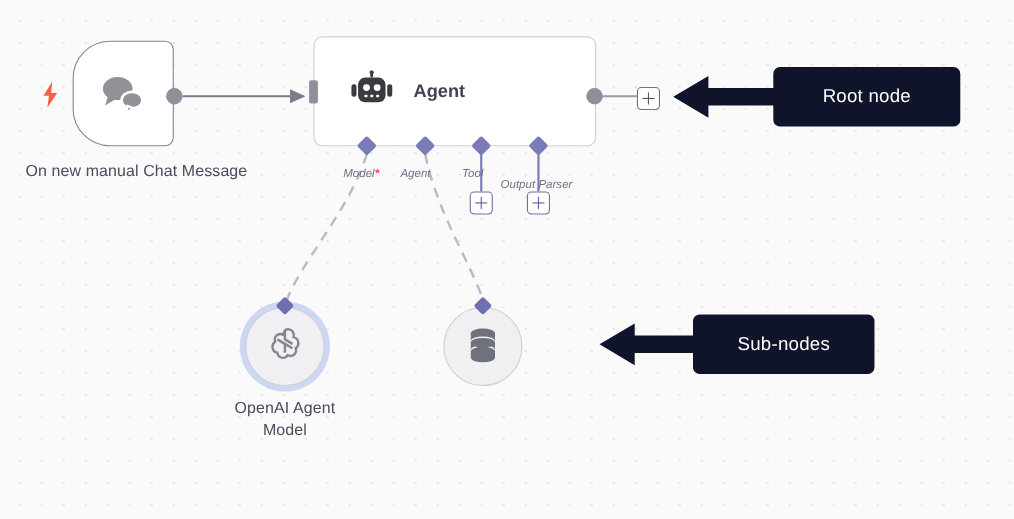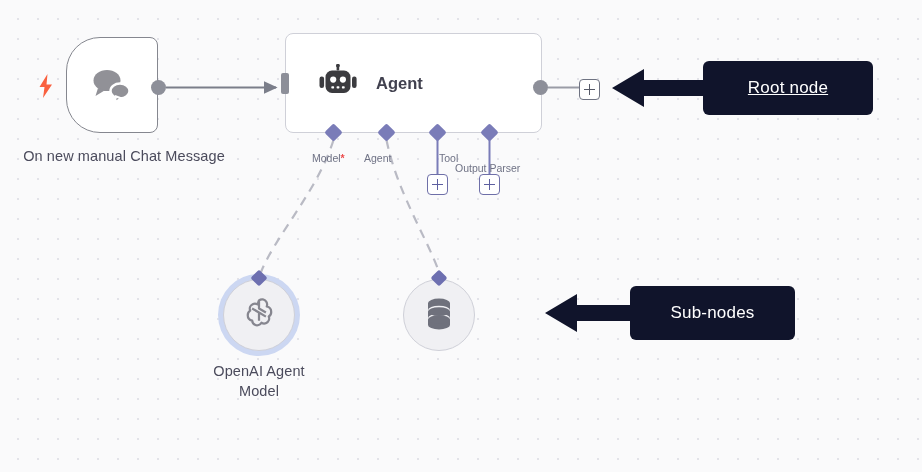--- a/index.html
+++ b/index.html
@@ -183,28 +183,29 @@
   #port-memory { left: 380px; top: 126px; }
   #port-tool   { left: 431px; top: 126px; }
   #port-parser { left: 483px; top: 126px; }
 
   .port-label {
     position: absolute;
     font-size: 10.5px;
     color: #6f7285;
     white-space: nowrap;
     top: 152px;
+    font-style: italic;
   }
   .port-label .req {
     color: #ec4c4c;
     font-weight: bold;
   }
   #label-model  { left: 312px; }
   #label-memory { left: 364px; }
-  #label-tool   { left: 439px; }
+  #label-tool   { left: 420px; }
   #label-parser { left: 455px; margin-top: 10px; }
 
   
   .subnode {
     position: absolute;
     width: 72px;
     height: 72px;
     border-radius: 50%;
     background: #f0f0f3;
     border: 1.4px solid #cfd0d8;
@@ -239,21 +240,21 @@
     position: absolute;
     background: #10142b;
     color: #ffffff;
     border-radius: 6px;
     display: flex;
     align-items: center;
     justify-content: center;
     font-size: 17px;
     letter-spacing: .2px;
   }
-  #callout-root { left: 703px; top: 61px;  width: 170px; height: 54px; text-decoration: underline; }
+  #callout-root { left: 703px; top: 61px;  width: 170px; height: 54px; }
   #callout-sub  { left: 630px; top: 286px; width: 165px; height: 54px; }
 
   .callout-arrow {
     position: absolute;
     height: 40px;
   }
   #arrow-root { left: 612px; top: 68px;  width: 95px; }
   #arrow-sub  { left: 545px; top: 293px; width: 90px; }
 </style>
 </head>

